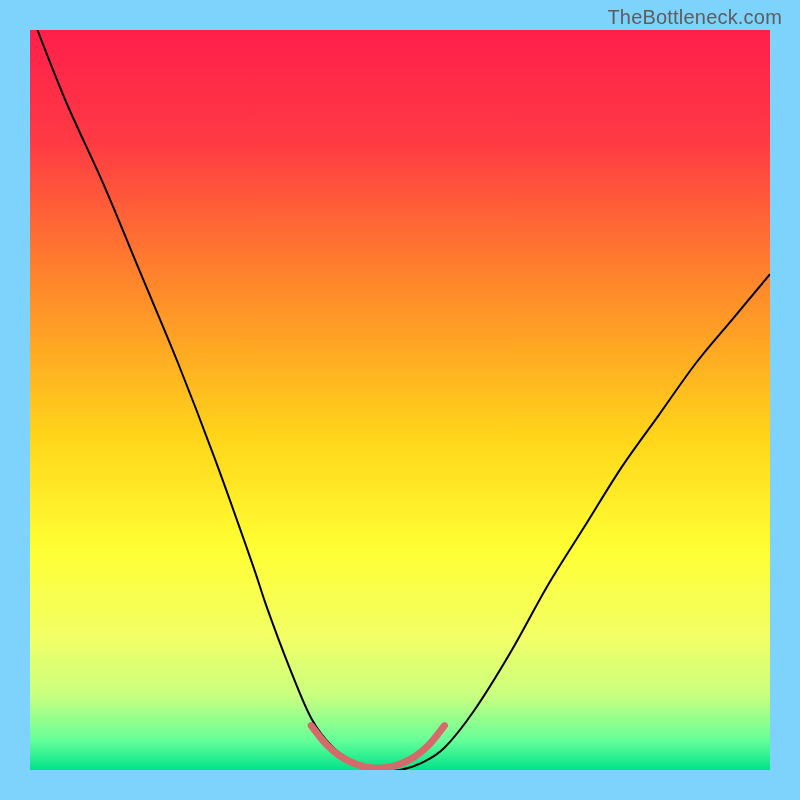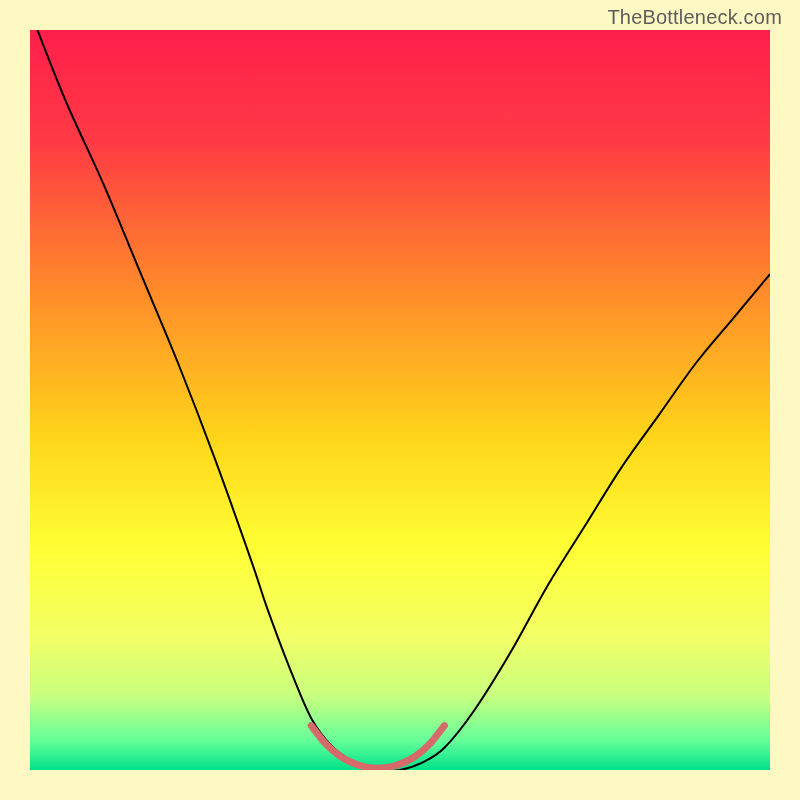--- a/index.html
+++ b/index.html
@@ -7,21 +7,21 @@
     padding: 0;
     width: 800px;
     height: 800px;
     background: #000000;
     overflow: hidden;
   }
   .frame {
     position: relative;
     width: 800px;
     height: 800px;
-    background: #fef9c3;
+    background: #7dd3fc;
   }
   .plot-area {
     position: absolute;
     left: 30px;
     top: 30px;
     width: 740px;
     height: 740px;
     overflow: hidden;
   }
   .gradient-bg {

